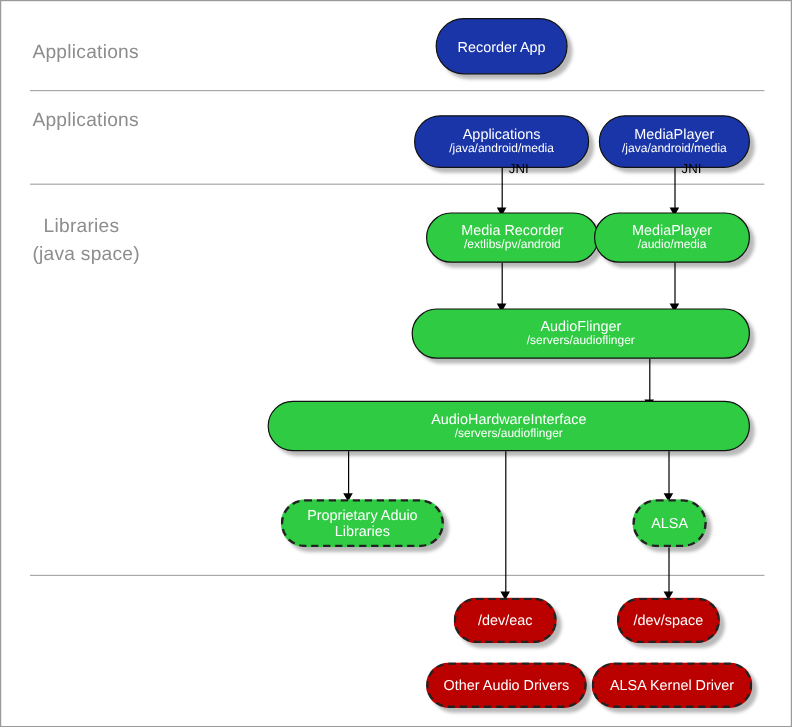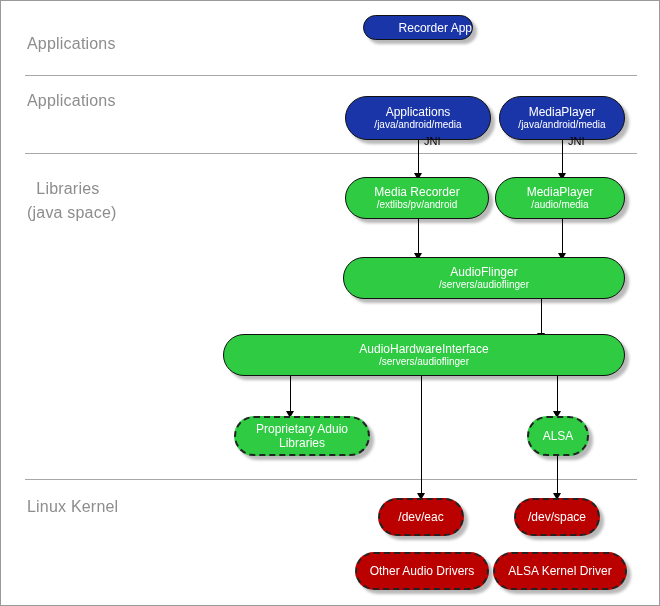--- a/index.html
+++ b/index.html
@@ -98,21 +98,20 @@
   <div class="divider" style="top:152px;"></div>
   <div class="divider" style="top:478px;"></div>
 
   <div class="layer-label" style="left:26px; top:31px;">Applications</div>
 
   <div class="layer-label" style="left:26px; top:88px;">Applications</div>
 
   <div class="layer-label" style="left:26px; top:176px;">  Libraries</div>
   <div class="layer-label" style="left:26px; top:200px;">(java space)</div>
 
-  <div class="layer-label" style="left:26px; top:494px;">Linux Kernel</div>
 
   <div class="vline" style="left:417px; top:139px; height:38px;"></div>
   <div class="arrow-head" style="left:413px; top:172px;"></div>
   <div class="edge-label" style="left:423px; top:134px;">JNI</div>
 
   <div class="vline" style="left:561px; top:139px; height:38px;"></div>
   <div class="arrow-head" style="left:557px; top:172px;"></div>
   <div class="edge-label" style="left:567px; top:134px;">JNI</div>
 
   <div class="vline" style="left:417px; top:218px; height:40px;"></div>
@@ -129,36 +128,36 @@
 
   <div class="vline" style="left:420px; top:375px; height:121px;"></div>
   <div class="arrow-head" style="left:416px; top:492px;"></div>
 
   <div class="vline" style="left:556px; top:375px; height:41px;"></div>
   <div class="arrow-head" style="left:552px; top:410px;"></div>
 
   <div class="vline" style="left:556px; top:455px; height:41px;"></div>
   <div class="arrow-head" style="left:552px; top:492px;"></div>
 
-  <div class="node blue" style="left:362px; top:14px; width:110px; height:25px;align-items:flex-end;">
+  <div class="node blue" style="left:362px; top:14px; width:110px; height:47px;">
     <span class="title">Recorder App</span>
   </div>
 
 
   <div class="node blue" style="left:344px; top:95px; width:146px; height:44px;">
     <span class="title">Applications</span>
     <span class="sub">/java/android/media</span>
   </div>
 
   <div class="node blue" style="left:498px; top:95px; width:126px; height:44px;">
     <span class="title">MediaPlayer</span>
     <span class="sub">/java/android/media</span>
   </div>
 
-  <div class="node green" style="left:344px; top:176px; width:144px; height:42px;">
+  <div class="node green" style="left:354px; top:176px; width:144px; height:42px;">
     <span class="title">Media Recorder</span>
     <span class="sub">/extlibs/pv/android</span>
   </div>
 
   <div class="node green" style="left:494px; top:176px; width:130px; height:42px;">
     <span class="title">MediaPlayer</span>
     <span class="sub">/audio/media</span>
   </div>
 
   <div class="node green" style="left:342px; top:256px; width:282px; height:42px;">

